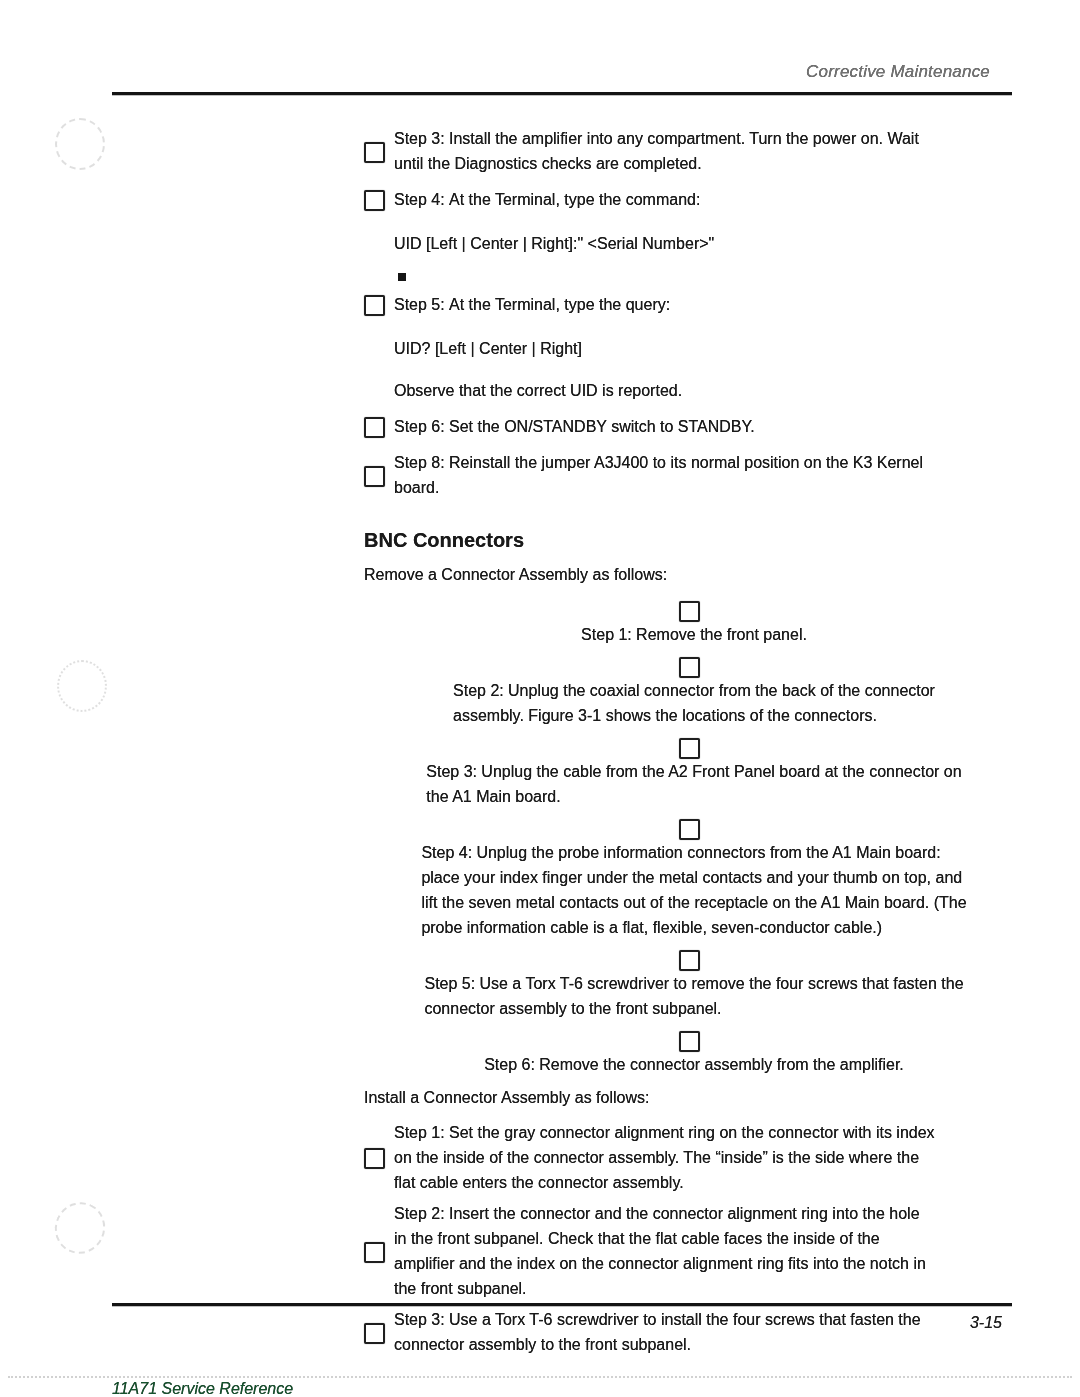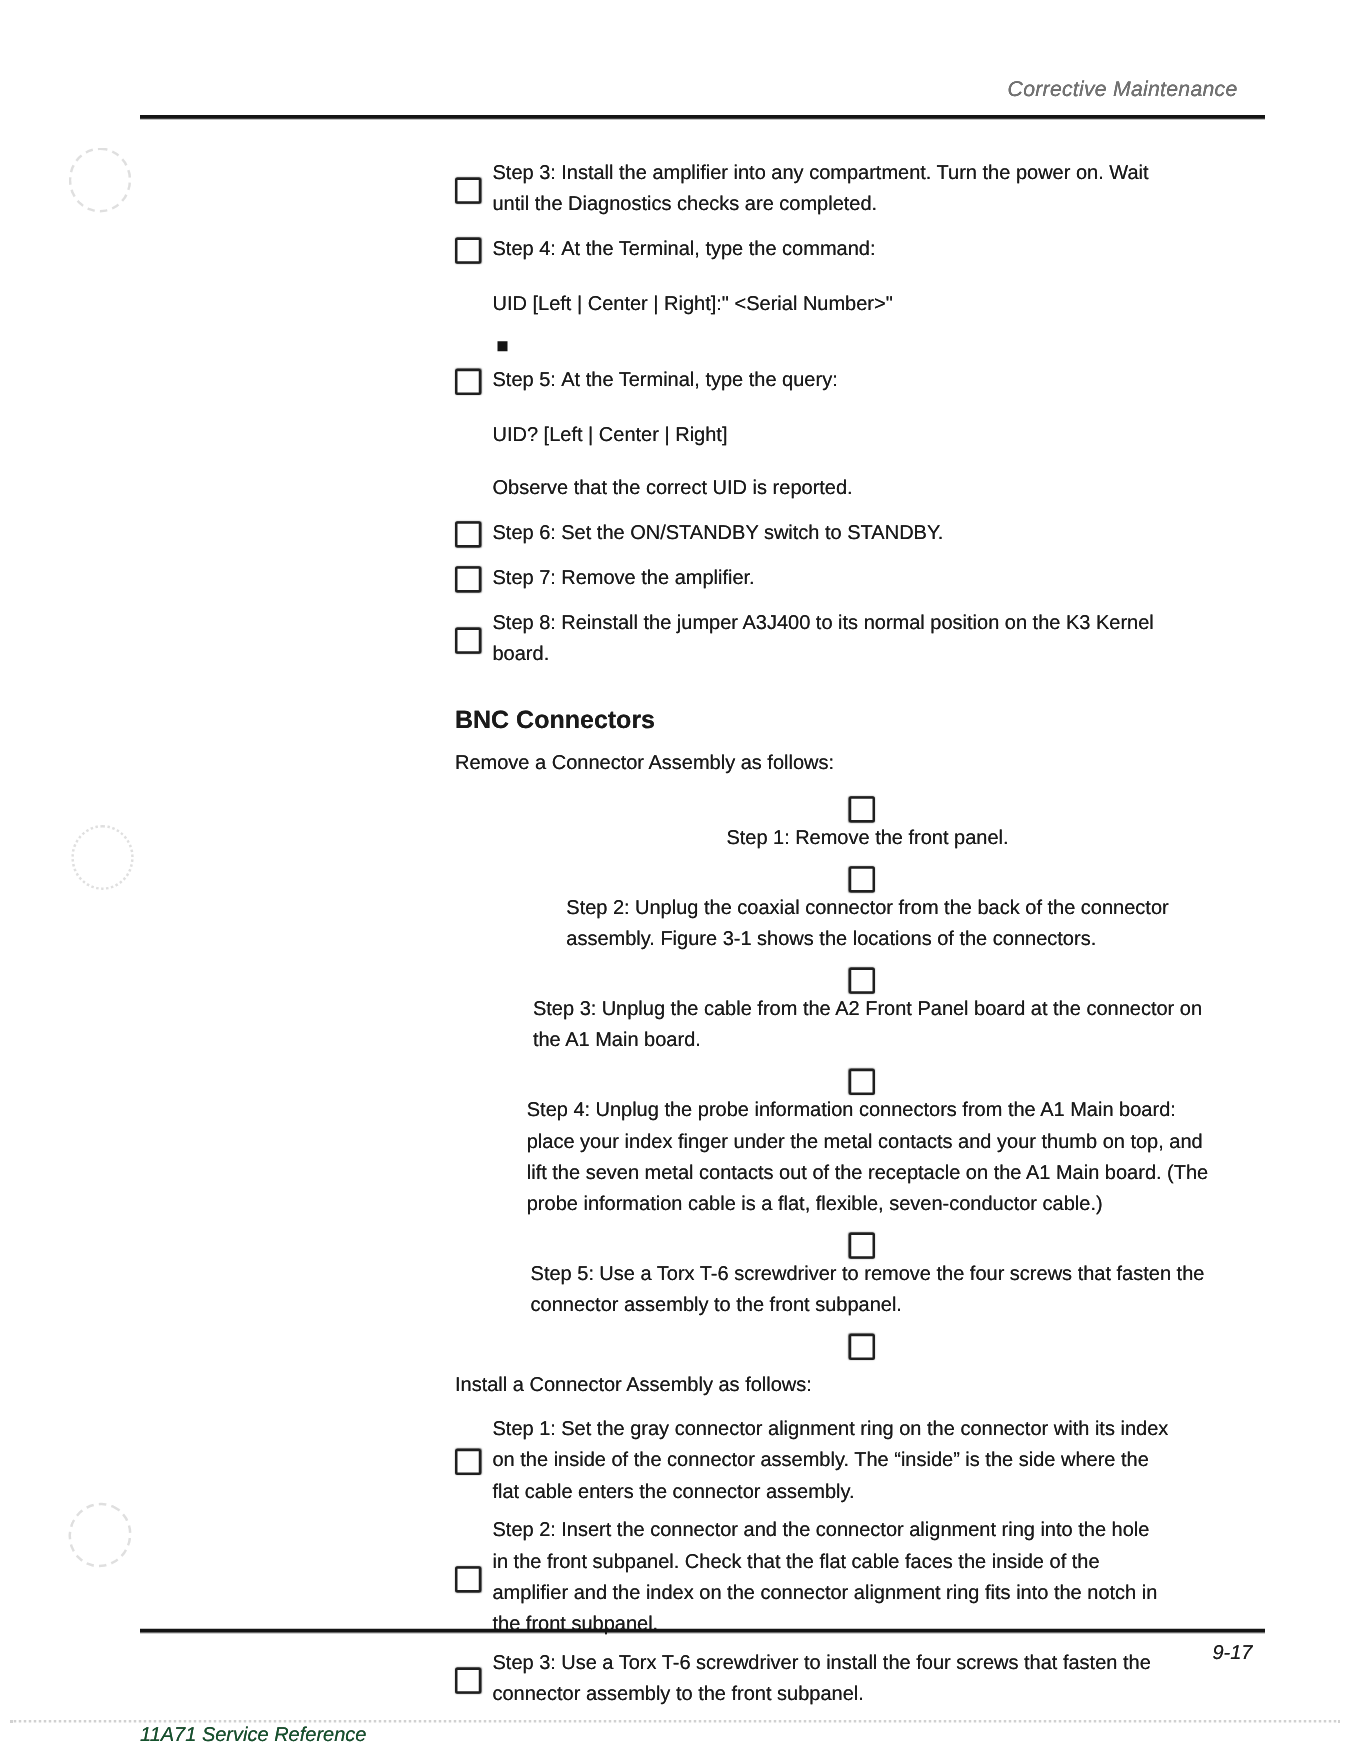--- a/index.html
+++ b/index.html
@@ -123,24 +123,20 @@
       <div class="code-line">UID? [Left | Center | Right]</div>
 
       <div class="para-observe">Observe that the correct UID is reported.</div>
 
       <div class="step">
           <span class="cb"></span>
           <div class="step-text"><span class="step-label">Step 6:</span><span class="step-body">Set the ON/STANDBY switch to STANDBY.</span></div>
         </div>
       <div class="step">
           <span class="cb"></span>
-          <div class="step-text"><span class="step-label">Step 7:</span><span class="step-body">Remove the amplifier.</span></div>
-        </div>
-      <div class="step">
-          <span class="cb"></span>
           <div class="step-text"><span class="step-label">Step 8:</span><span class="step-body">Reinstall the jumper A3J400 to its normal position on the K3 Kernel
 board.</span></div>
         </div>
     </div>
 
     <div class="section-heading">BNC Connectors</div>
     <div class="intro">Remove a Connector Assembly as follows:</div>
 
     <div class="steps-b">
       <div class="step">
@@ -164,20 +160,21 @@
 lift the seven metal contacts out of the receptacle on the A1 Main board. (The
 probe information cable is a flat, flexible, seven-conductor cable.)</span></div>
         </div>
       <div class="step">
           <span class="cb"></span>
           <div class="step-text"><span class="step-label">Step 5:</span><span class="step-body">Use a Torx T-6 screwdriver to remove the four screws that fasten the
 connector assembly to the front subpanel.</span></div>
         </div>
       <div class="step">
           <span class="cb"></span>
+          <div class="step-text"><span class="step-label">Step 6:</span><span class="step-body">Remove the connector assembly from the amplifier.</span></div>
         </div>
     </div>
 
     <div class="intro intro-b">Install a Connector Assembly as follows:</div>
 
     <div class="steps-c">
       <div class="step">
           <span class="cb"></span>
           <div class="step-text"><span class="step-label">Step 1:</span><span class="step-body">Set the gray connector alignment ring on the connector with its index
 on the inside of the connector assembly. The “inside” is the side where the
@@ -194,17 +191,17 @@
           <span class="cb"></span>
           <div class="step-text"><span class="step-label">Step 3:</span><span class="step-body">Use a Torx T-6 screwdriver to install the four screws that fasten the
 connector assembly to the front subpanel.</span></div>
         </div>
     </div>
 
   </div>
 
   <div class="footer-rule"></div>
   <div class="footer-title">11A71 Service Reference</div>
-  <div class="page-number">9-17</div>
+  <div class="page-number">3-15</div>
 
   <div class="scan-edge-dots"></div>
 
 </div>
 
 </body></html>

